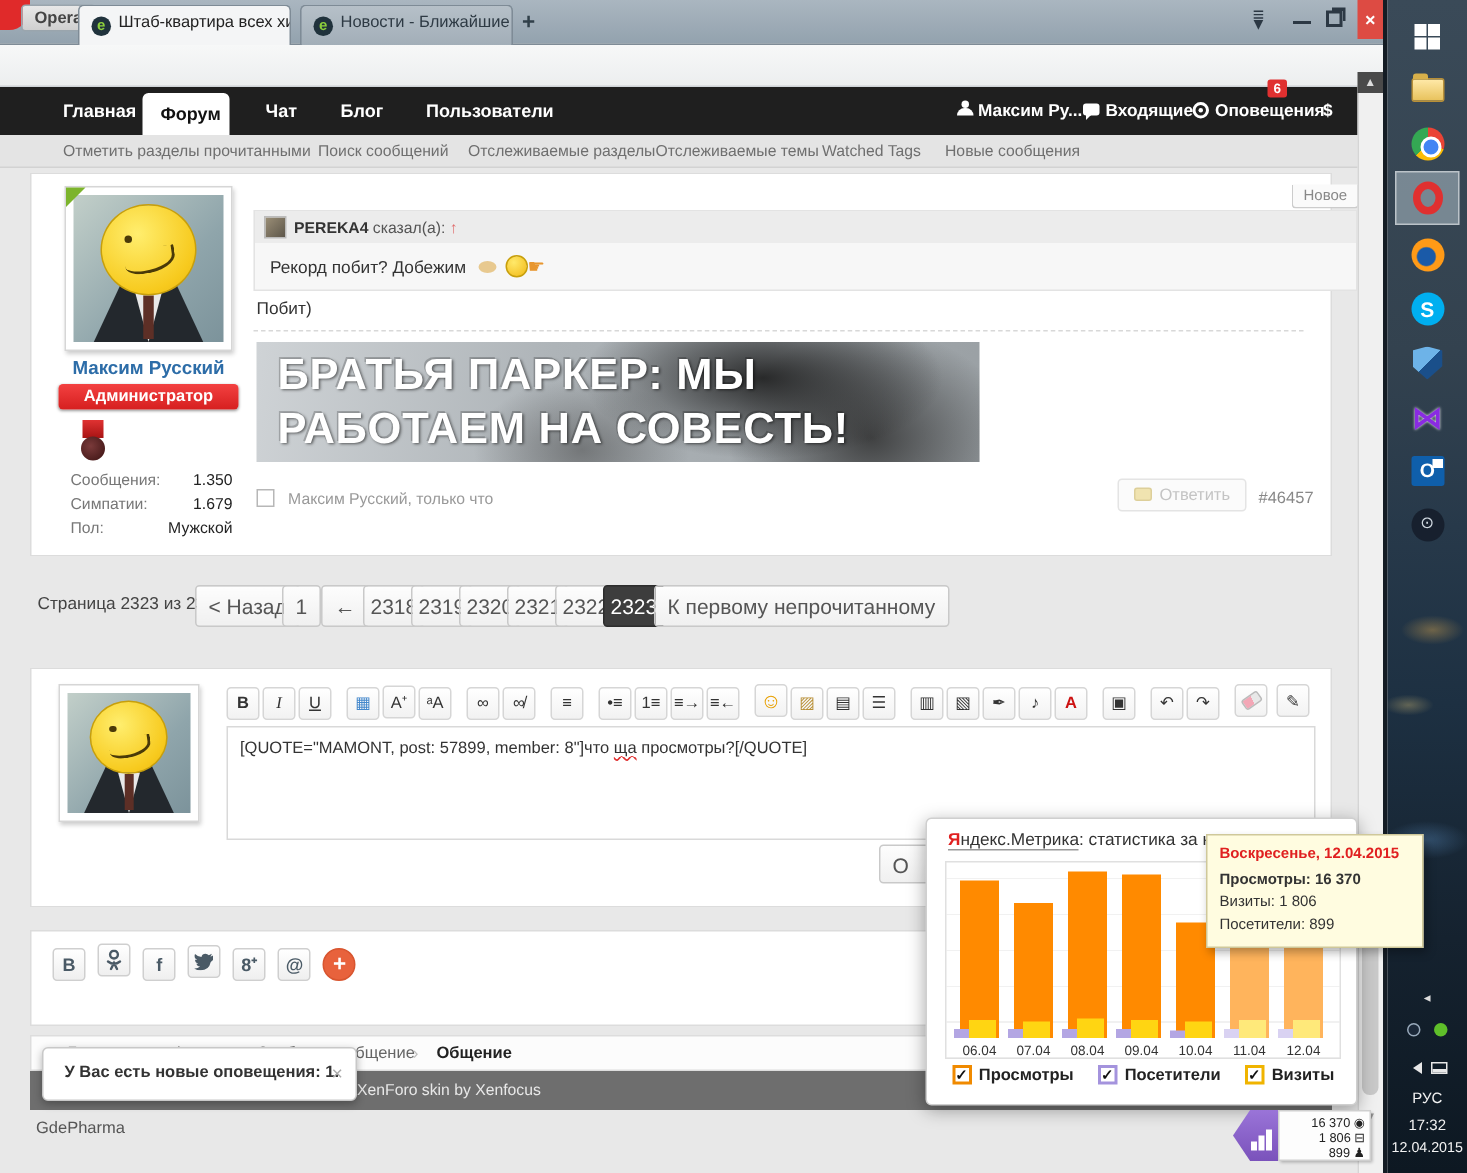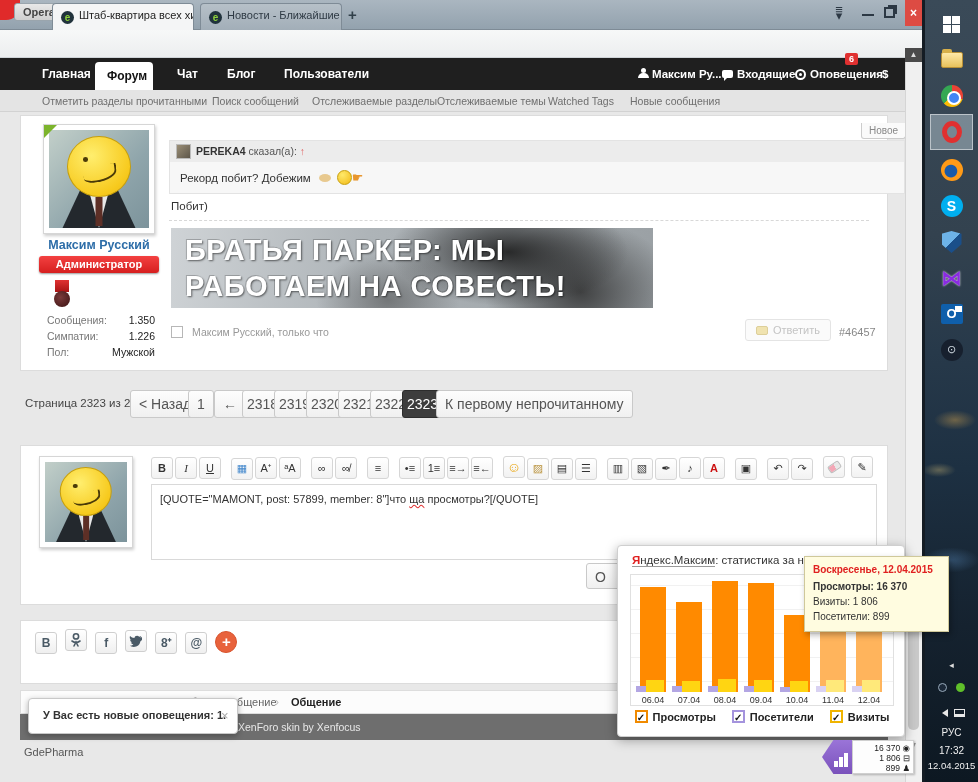--- a/index.html
+++ b/index.html
@@ -259,21 +259,21 @@
   <div class="abs" id="author-name" style="left:22px; top:122px; width:112px; text-align:center;">Максим Русский</div>
   <div class="abs" id="admin-banner" style="left:18px; top:140px; width:120px; height:17px;">Администратор</div>
   <div class="abs" id="medal" style="left:34px; top:164px;"></div>
   <div class="abs" style="left:26px; top:196px;">
     <div class="stat-row">
         <span>Сообщения:</span>
         <span class="stat-val">1.350</span>
       </div>
     <div class="stat-row">
         <span>Симпатии:</span>
-        <span class="stat-val">1.226</span>
+        <span class="stat-val">1.679</span>
       </div>
     <div class="stat-row">
         <span>Пол:</span>
         <span class="stat-val">Мужской</span>
       </div>
   </div>
 
   <div class="abs quote-block" style="left:148px; top:24px; width:736px;">
     <div class="quote-head">
       <span class="tiny-av"></span><b>PEREKA4</b> <span>сказал(а):</span> <span class="quote-arrow">↑</span>
@@ -366,21 +366,21 @@
 </div>
 <span class="abs" style="left:24px; top:746px; color:#555;">GdePharma</span>
 
 <div class="abs" id="toast">
   <span class="abs" style="left:14px; top:10px; font-weight:bold; color:#333;">У Вас есть новые оповещения: 1.</span>
   <span class="abs" style="left:192px; top:9px; color:#aaa; font-size:13px;">×</span>
 </div>
 
 <div class="abs" id="metrika">
   <div class="abs" id="metrika-title">
-    <span class="link"><span class="ya">Я</span><span>ндекс.Максим</span></span><span>: статистика за неделю</span>
+    <span class="link"><span class="ya">Я</span><span>ндекс.Метрика</span></span><span>: статистика за неделю</span>
   </div>
   <div class="abs" id="plot">
     <div id="chart-groups">
         <div class="cgroup">
           <div class="cbar bar-views" style="height: 105px;"></div>
           <div class="cbar bar-visitors" style="height: 6px;"></div>
           <div class="cbar bar-visits" style="height: 12px;"></div>
           <span class="clabel">06.04</span>
         </div>
         <div class="cgroup">

